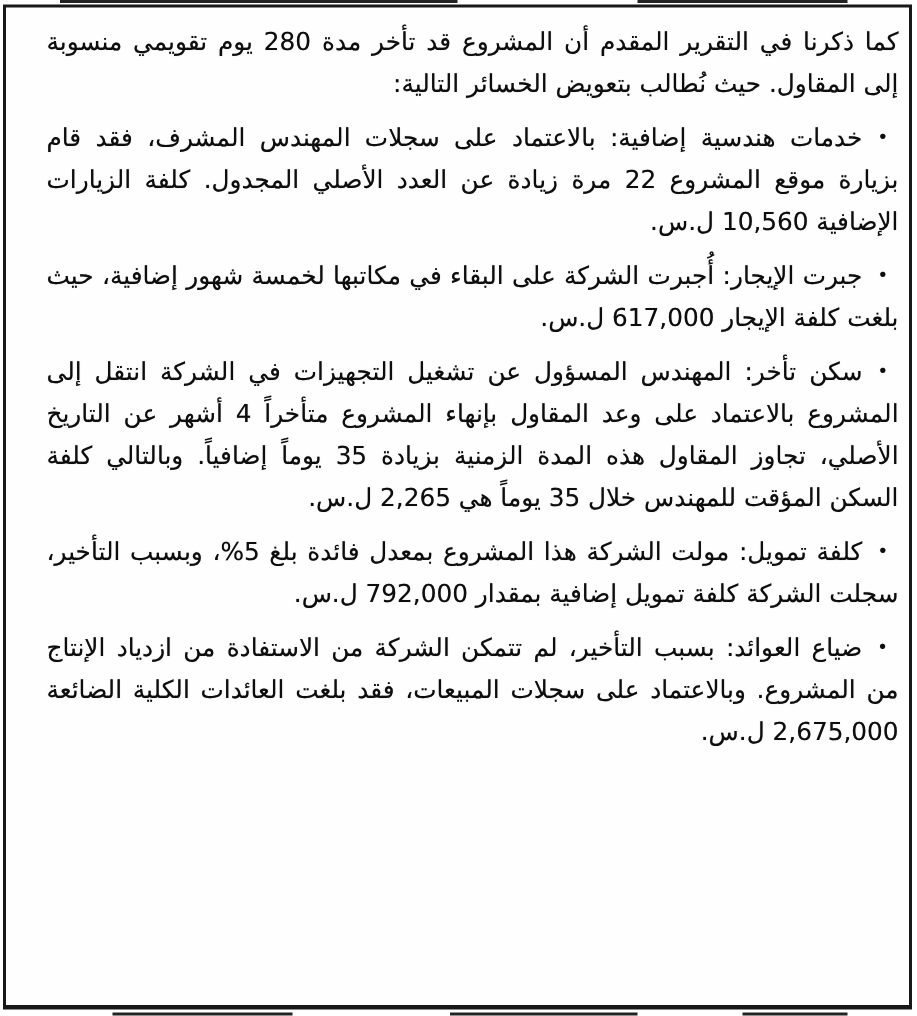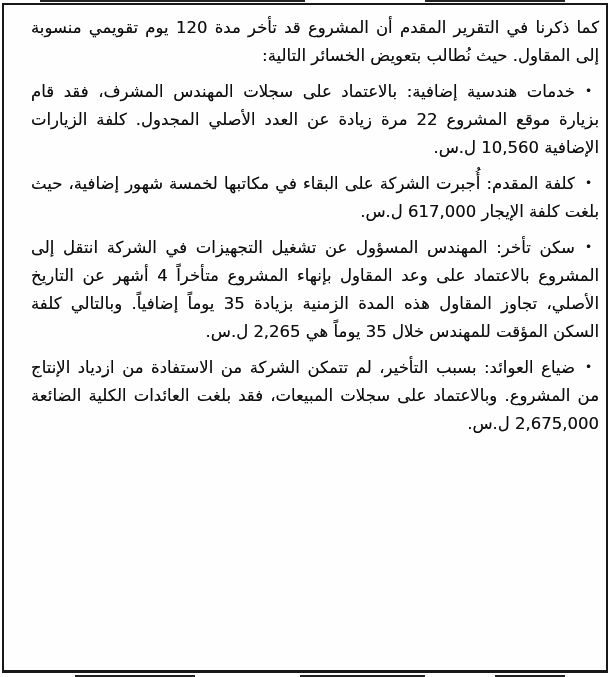--- a/index.html
+++ b/index.html
@@ -64,20 +64,21 @@
 </head>
 <body>
 
 <div class="edge edge-t1"></div>
 <div class="edge edge-t2"></div>
 <div class="edge edge-b1"></div>
 <div class="edge edge-b2"></div>
 <div class="edge edge-b3"></div>
 
 <div class="page">
-  <p class="intro">كما ذكرنا في التقرير المقدم أن المشروع قد تأخر مدة 120 يوم تقويمي منسوبة إلى المقاول. حيث نُطالب بتعويض الخسائر التالية:</p>
+  <p class="intro">كما ذكرنا في التقرير المقدم أن المشروع قد تأخر مدة 280 يوم تقويمي منسوبة إلى المقاول. حيث نُطالب بتعويض الخسائر التالية:</p>
   <div id="claims-list">
       <p class="claim-item"><span class="bullet">•</span><span class="claim-title">خدمات هندسية إضافية:</span> <span class="claim-body">بالاعتماد على سجلات المهندس المشرف، فقد قام بزيارة موقع المشروع 22 مرة زيادة عن العدد الأصلي المجدول. كلفة الزيارات الإضافية 10,560 ل.س.</span></p>
-      <p class="claim-item"><span class="bullet">•</span><span class="claim-title">كلفة المقدم:</span> <span class="claim-body">أُجبرت الشركة على البقاء في مكاتبها لخمسة شهور إضافية، حيث بلغت كلفة الإيجار 617,000 ل.س.</span></p>
+      <p class="claim-item"><span class="bullet">•</span><span class="claim-title">جبرت الإيجار:</span> <span class="claim-body">أُجبرت الشركة على البقاء في مكاتبها لخمسة شهور إضافية، حيث بلغت كلفة الإيجار 617,000 ل.س.</span></p>
       <p class="claim-item"><span class="bullet">•</span><span class="claim-title">سكن تأخر:</span> <span class="claim-body">المهندس المسؤول عن تشغيل التجهيزات في الشركة انتقل إلى المشروع بالاعتماد على وعد المقاول بإنهاء المشروع متأخراً 4 أشهر عن التاريخ الأصلي، تجاوز المقاول هذه المدة الزمنية بزيادة 35 يوماً إضافياً. وبالتالي كلفة السكن المؤقت للمهندس خلال 35 يوماً هي 2,265 ل.س.</span></p>
+      <p class="claim-item"><span class="bullet">•</span><span class="claim-title">كلفة تمويل:</span> <span class="claim-body">مولت الشركة هذا المشروع بمعدل فائدة بلغ 5%، وبسبب التأخير، سجلت الشركة كلفة تمويل إضافية بمقدار 792,000 ل.س.</span></p>
       <p class="claim-item"><span class="bullet">•</span><span class="claim-title">ضياع العوائد:</span> <span class="claim-body">بسبب التأخير، لم تتمكن الشركة من الاستفادة من ازدياد الإنتاج من المشروع. وبالاعتماد على سجلات المبيعات، فقد بلغت العائدات الكلية الضائعة 2,675,000 ل.س.</span></p>
     </div>
 </div>
 
 </body></html>

